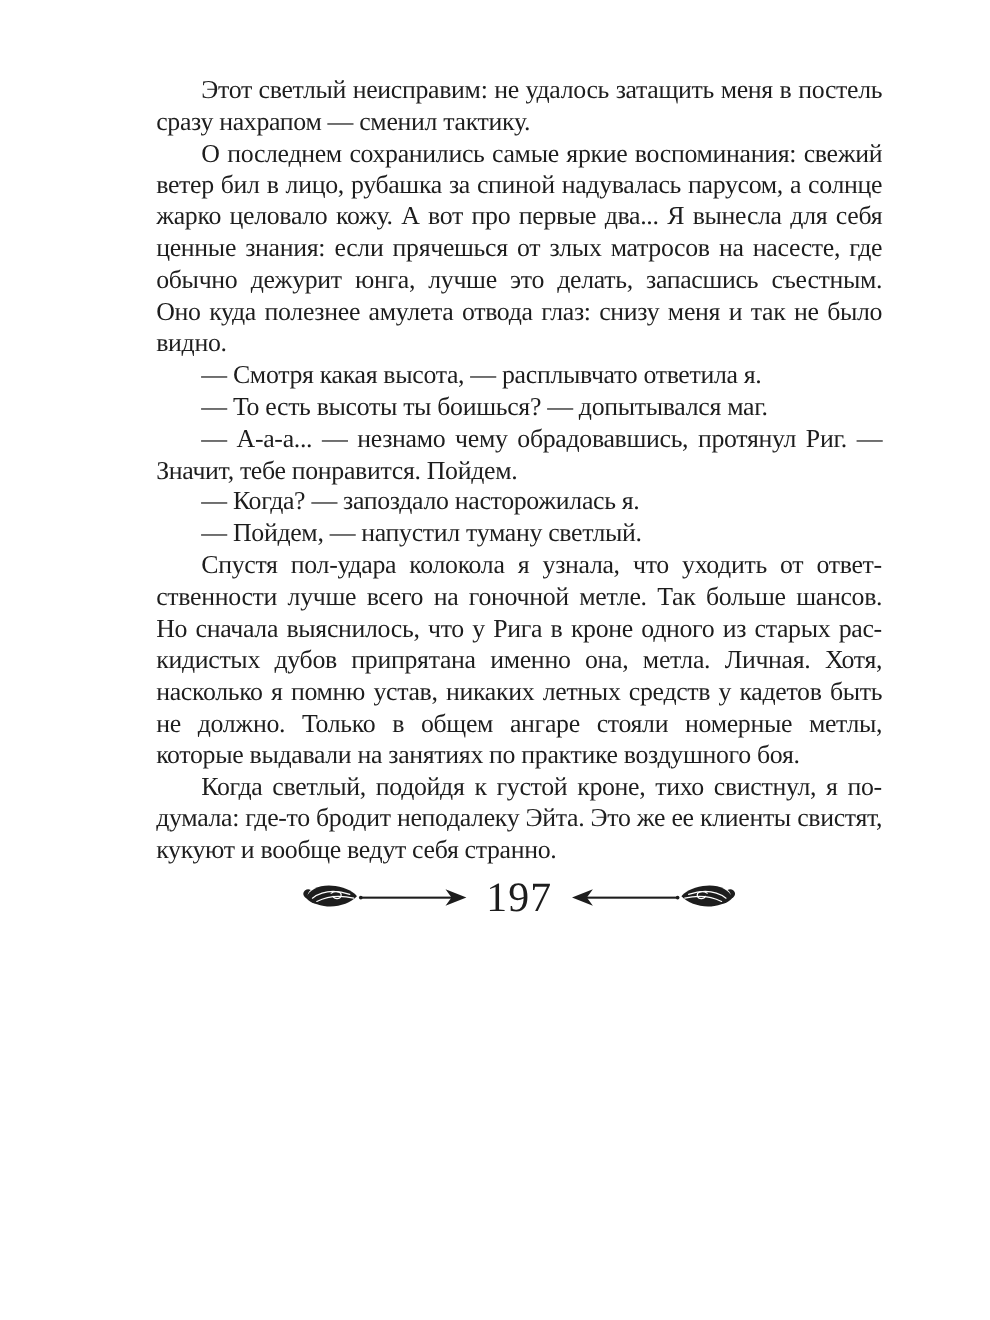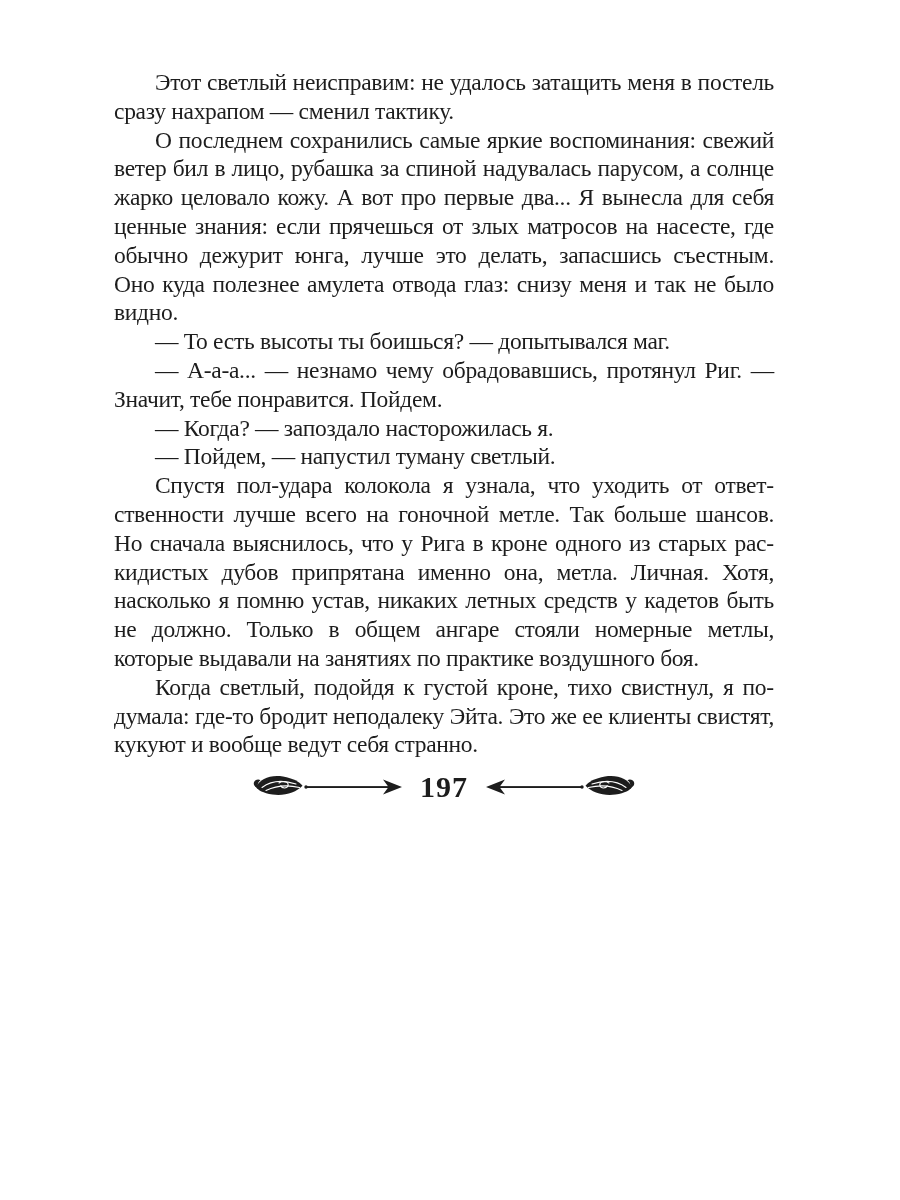--- a/index.html
+++ b/index.html
@@ -12,21 +12,21 @@
     width: 900px;
     height: 1200px;
     background: #ffffff;
     color: #1d1d1d;
     font-family: "Liberation Serif", "DejaVu Serif", serif;
     overflow: hidden;
     box-sizing: border-box;
   }
   .text-block {
     position: absolute;
-    left: 114px;
+    left: 142px;
     top: 68px;
     width: 660px;
     font-size: 23.5px;
     line-height: 28.8px;
     letter-spacing: -0.3px;
     text-align: justify;
     color: #1d1d1d;
     hyphens: manual;
     -webkit-hyphens: manual;
   }
@@ -46,36 +46,36 @@
   .ornament {
     display: block;
     width: 152px;
     height: 30px;
     flex: 0 0 auto;
   }
   .ornament-right {
     transform: scaleX(-1);
   }
   .page-number {
-    font-size: 30px;
+    font-size: 38px;
     line-height: 30px;
     letter-spacing: 1px;
     color: #1d1d1d;
     flex: 0 0 auto;
     padding: 0 1px;
-    font-weight: bold;
   }
 </style>
 </head>
 <body>
 
 <div class="book-page">
   <div class="text-block">
     <p class="para">Этот светлый неисправим: не удалось затащить меня в по­стель сразу нахрапом — сменил тактику.</p>
     <p class="para">О последнем сохранились самые яркие воспоминания: све­жий ветер бил в лицо, рубашка за спиной надувалась парусом, а солнце жарко целовало кожу. А вот про первые два... Я вынес­ла для себя ценные знания: если прячешься от злых матросов на насесте, где обычно дежурит юнга, лучше это делать, запасшись съестным. Оно куда полезнее амулета отвода глаз: снизу меня и так не было видно.</p>
+    <p class="para">— Смотря какая высота, — расплывчато ответила я.</p>
     <p class="para">— То есть высоты ты боишься? — допытывался маг.</p>
     <p class="para">— А-а-а... — незнамо чему обрадовавшись, протянул Риг. — Значит, тебе понравится. Пойдем.</p>
     <p class="para">— Когда? — запоздало насторожилась я.</p>
     <p class="para">— Пойдем, — напустил туману светлый.</p>
     <p class="para">Спустя пол-удара колокола я узнала, что уходить от ответ­ственности лучше всего на гоночной метле. Так больше шансов. Но сначала выяснилось, что у Рига в кроне одного из старых рас­кидистых дубов припрятана именно она, метла. Личная. Хотя, насколько я помню устав, никаких летных средств у кадетов быть не должно. Только в общем ангаре стояли номерные мет­лы, которые выдавали на занятиях по практике воздушного боя.</p>
     <p class="para">Когда светлый, подойдя к густой кроне, тихо свистнул, я по­думала: где-то бродит неподалеку Эйта. Это же ее клиенты сви­стят, кукуют и вообще ведут себя странно.</p>
 
     <div class="page-footer">
       <svg class="ornament ornament-left" viewBox="0 0 152 30" xmlns="http://www.w3.org/2000/svg" aria-hidden="true">
         <g fill="#1d1d1d" stroke="none">

